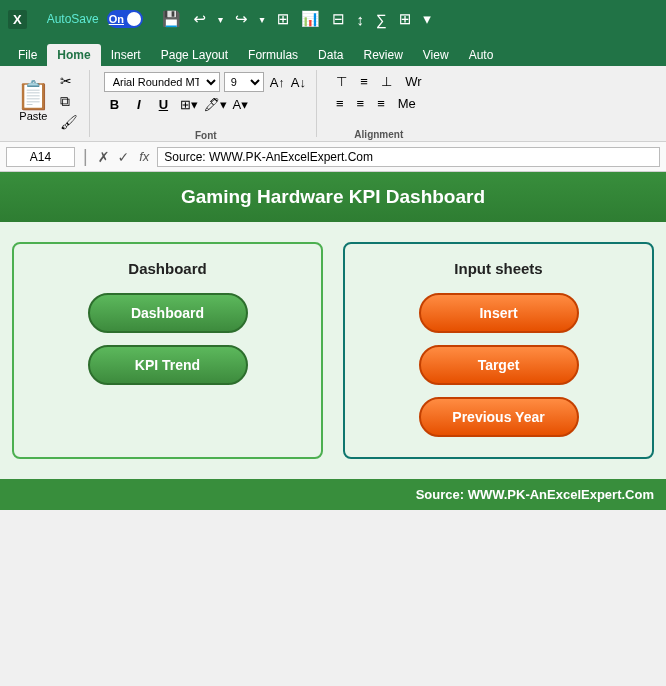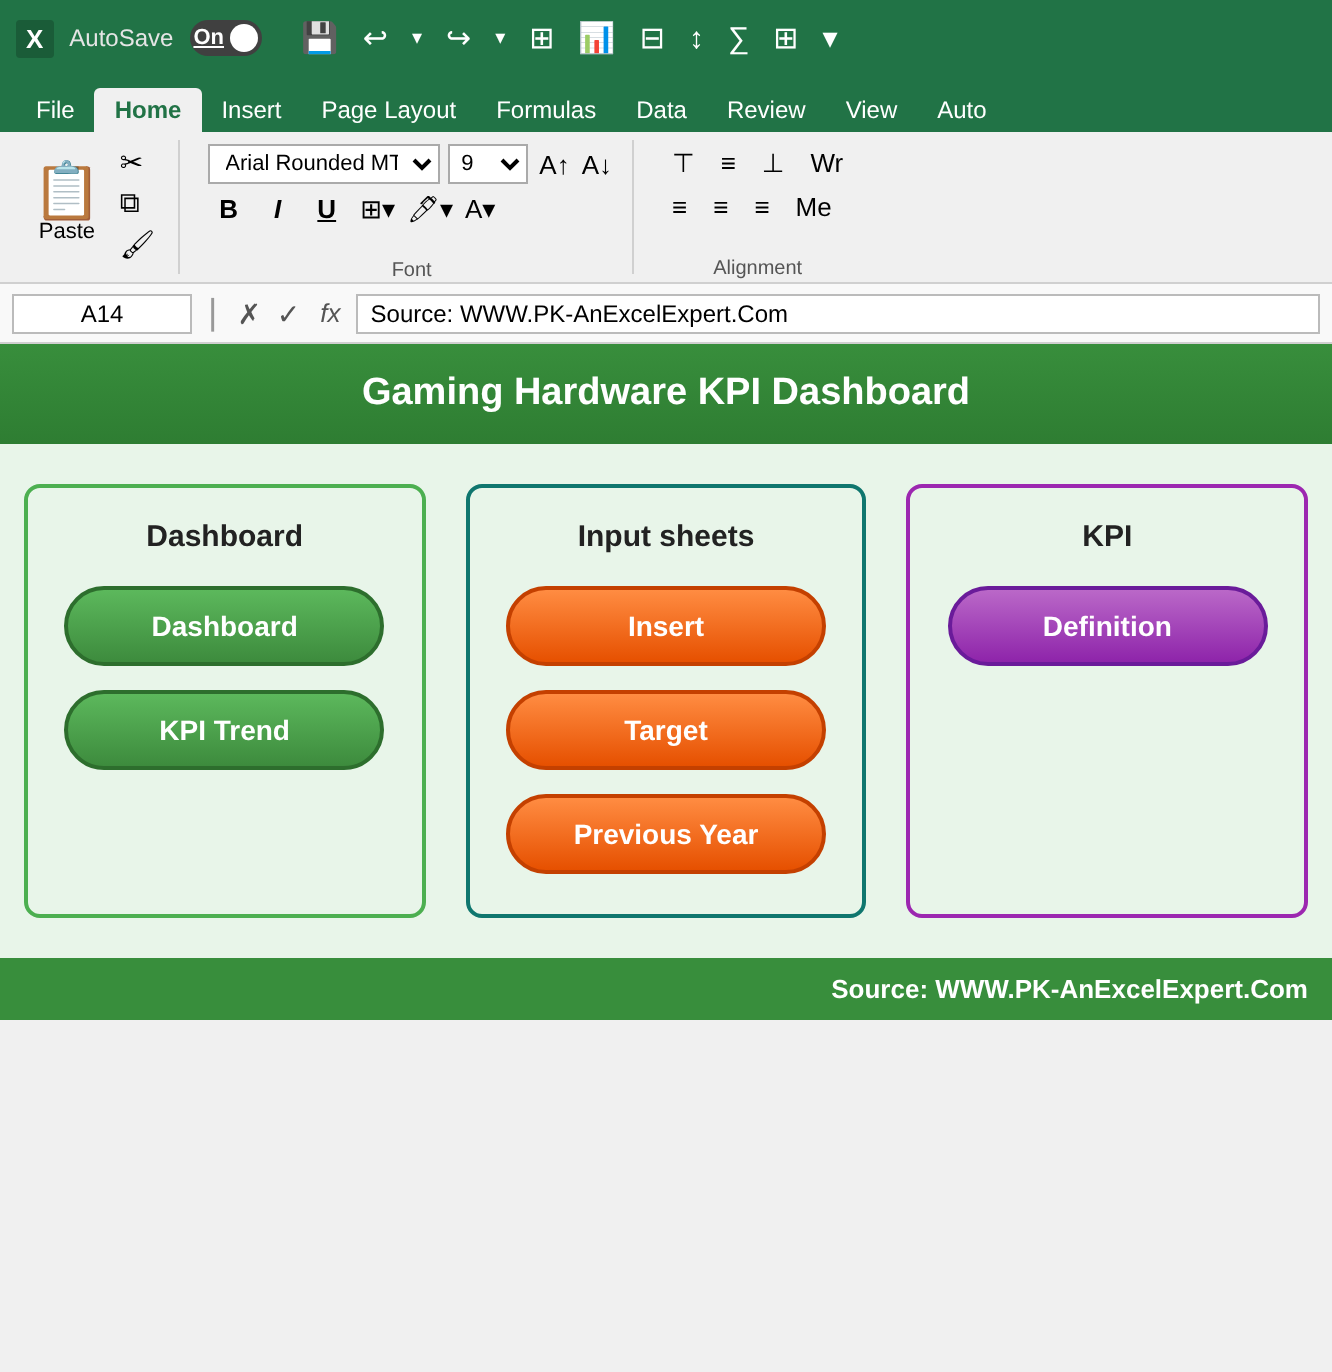--- a/index.html
+++ b/index.html
@@ -24,24 +24,25 @@
     .excel-icon {
       background: #1a5c38;
       color: white;
       font-weight: bold;
       font-size: 13px;
       padding: 2px 5px;
       border-radius: 2px;
     }
     .autosave-label {
       font-size: 12px;
-      color: #e5e5e5;
+      color: #5eead4;
+      margin-left: 12px;
     }
     .toggle-switch {
-      background: #404040;
+      background: #1d4ed8;
       border-radius: 10px;
       width: 36px;
       height: 18px;
       display: flex;
       align-items: center;
       padding: 2px;
       cursor: pointer;
       text-decoration: underline;
     }
     .toggle-knob {
@@ -102,20 +103,21 @@
       border-right: 1px solid #d0d0d0;
       padding: 2px 8px;
       height: 100%;
       justify-content: space-between;
     }
     .ribbon-section:last-child { border-right: none; }
     .ribbon-section-label {
       font-size: 10px;
       color: #555;
       margin-top: 16px;
+      font-weight: bold;
     }
     .paste-btn {
       display: flex;
       flex-direction: column;
       align-items: center;
       cursor: pointer;
     }
     .paste-icon {
       font-size: 28px;
       line-height: 1;
@@ -205,21 +207,21 @@
       align-items: center;
       height: 30px;
       padding: 0 6px;
       gap: 4px;
     }
     .cell-ref {
       font-size: 12px;
       border: 1px solid #bbb;
       background: white;
       padding: 2px 6px;
-      width: 90px;
+      width: 69px;
       text-align: center;
     }
     .formula-divider {
       color: #999;
       font-size: 18px;
       margin: 0 4px;
     }
     .formula-check { font-size: 14px; color: #555; cursor: pointer; padding: 2px; }
     .formula-fx { font-size: 13px; color: #555; cursor: pointer; padding: 2px 4px; font-style: italic; }
     .formula-input {
@@ -445,22 +447,18 @@
       <button class="nav-btn nav-btn-green">KPI Trend</button>
     </div>
 
     <div class="panel panel-input">
       <div class="panel-title">Input sheets</div>
       <button class="nav-btn nav-btn-orange">Insert</button>
       <button class="nav-btn nav-btn-orange">Target</button>
       <button class="nav-btn nav-btn-orange">Previous Year</button>
     </div>
 
-    <div class="panel panel-kpi">
-      <div class="panel-title">KPI</div>
-      <button class="nav-btn nav-btn-purple">Definition</button>
-    </div>
   </div>
 
   <div class="dashboard-footer">
     <span>Source: WWW.PK-AnExcelExpert.Com</span>
   </div>
 </div>
 
 </body></html>

